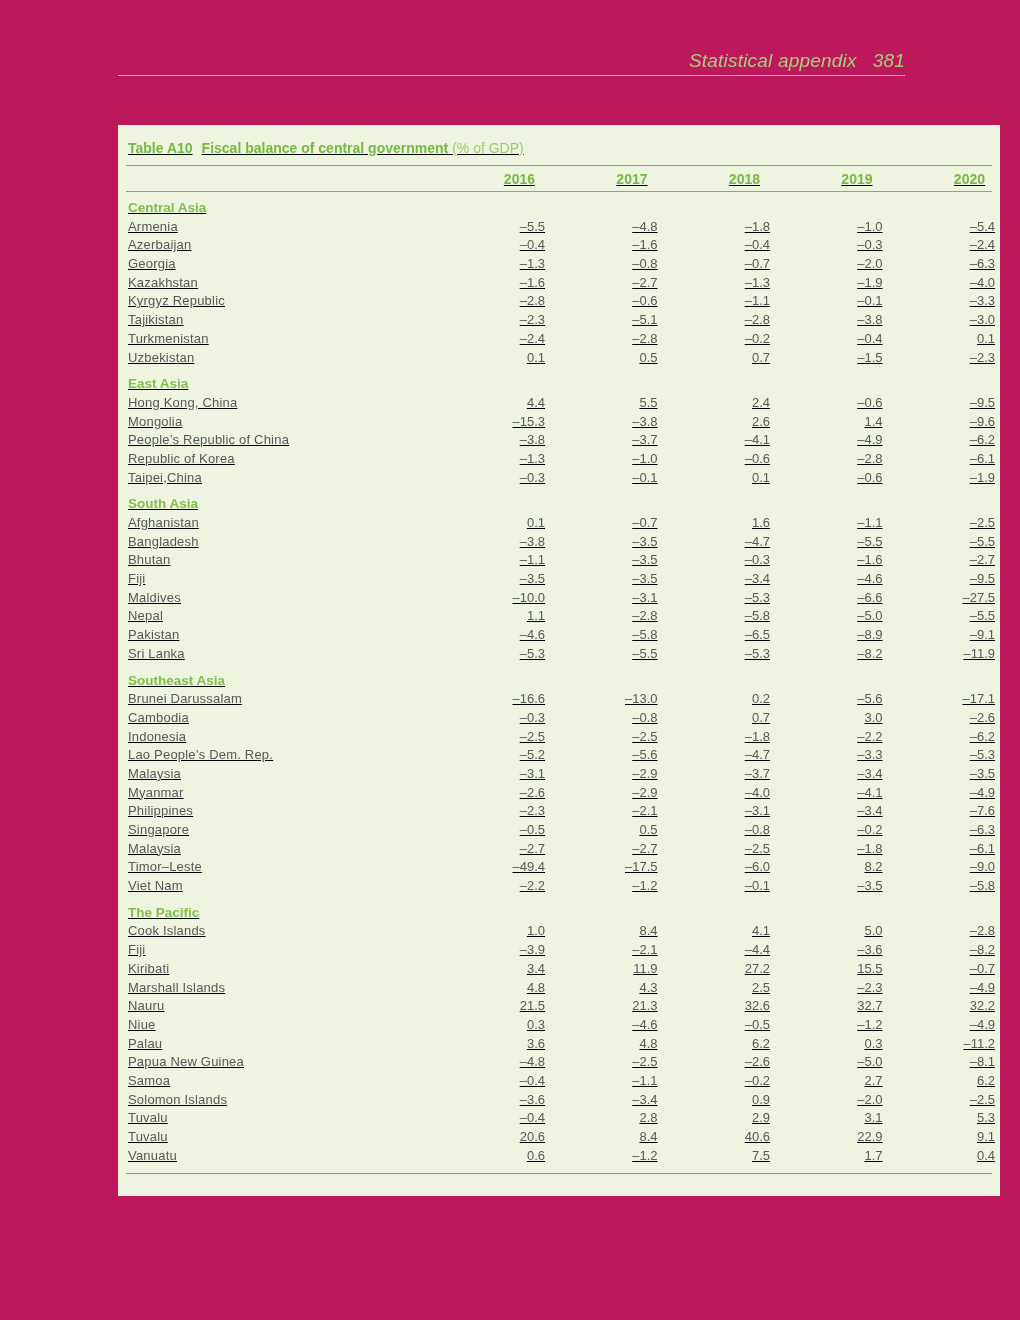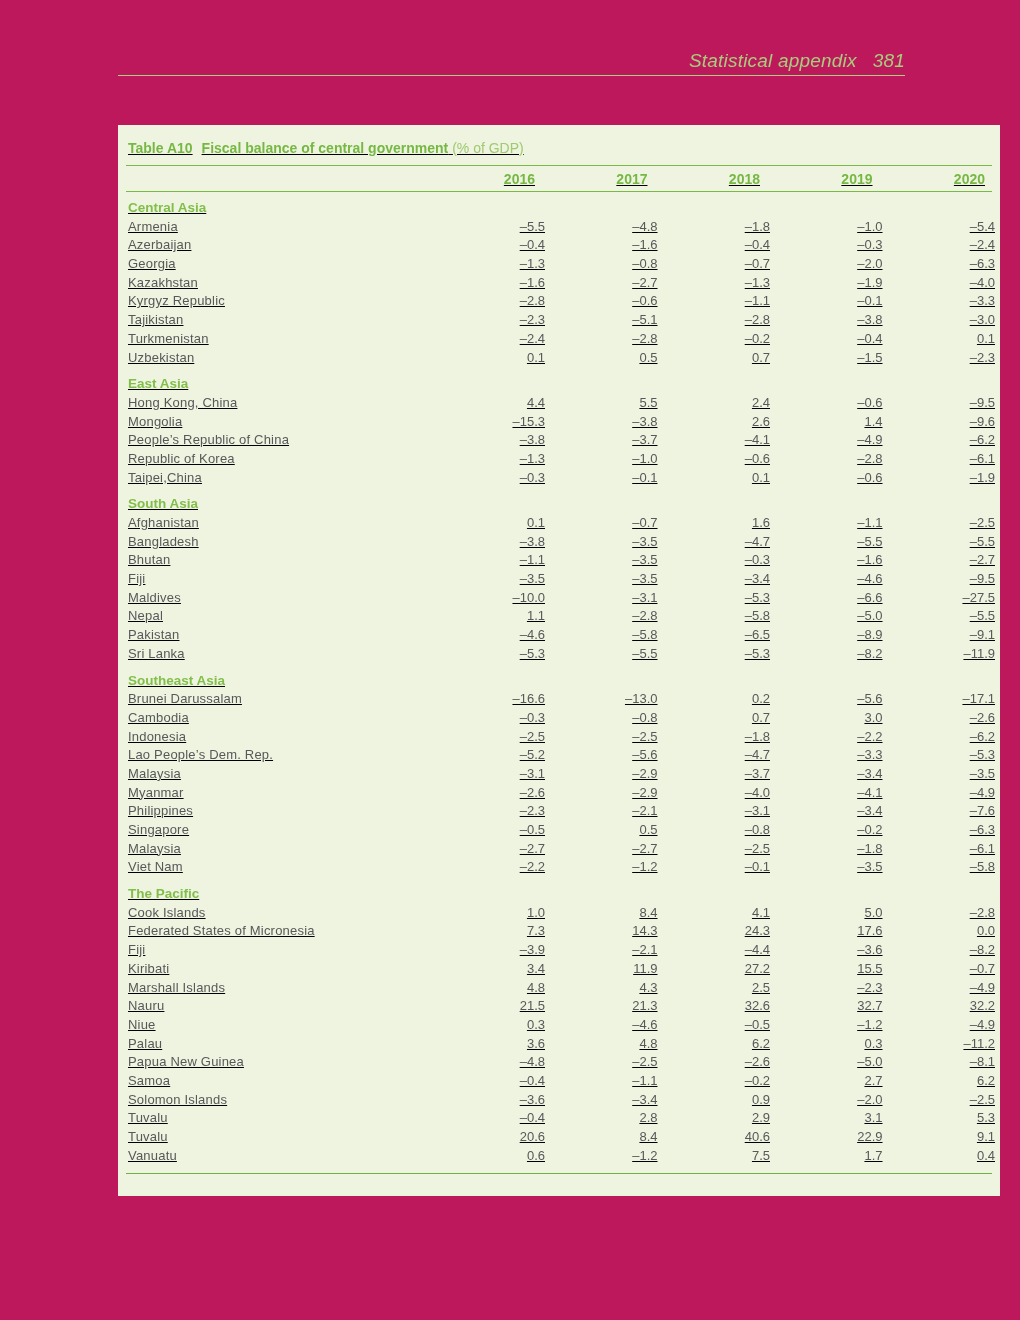--- a/index.html
+++ b/index.html
@@ -389,47 +389,47 @@
           </div>
           <div class="row">
             <span class="country">Malaysia</span>
             <span class="val">–2.7</span>
             <span class="val">–2.7</span>
             <span class="val">–2.5</span>
             <span class="val">–1.8</span>
             <span class="val">–6.1</span>
           </div>
           <div class="row">
+            <span class="country">Timor–Leste</span>
+            <span class="val">–49.4</span>
+            <span class="val">–17.5</span>
+            <span class="val">–6.0</span>
+            <span class="val">8.2</span>
+            <span class="val">–9.0</span>
+          </div>
+          <div class="row">
             <span class="country">Viet Nam</span>
             <span class="val">–2.2</span>
             <span class="val">–1.2</span>
             <span class="val">–0.1</span>
             <span class="val">–3.5</span>
             <span class="val">–5.8</span>
           </div>
         </div>
         <div class="section">
           <div class="section-title">The Pacific</div>
           <div class="row">
             <span class="country">Cook Islands</span>
             <span class="val">1.0</span>
             <span class="val">8.4</span>
             <span class="val">4.1</span>
             <span class="val">5.0</span>
             <span class="val">–2.8</span>
           </div>
           <div class="row">
-            <span class="country">Federated States of Micronesia</span>
-            <span class="val">7.3</span>
-            <span class="val">14.3</span>
-            <span class="val">24.3</span>
-            <span class="val">17.6</span>
-            <span class="val">0.0</span>
-          </div>
-          <div class="row">
             <span class="country">Fiji</span>
             <span class="val">–3.9</span>
             <span class="val">–2.1</span>
             <span class="val">–4.4</span>
             <span class="val">–3.6</span>
             <span class="val">–8.2</span>
           </div>
           <div class="row">
             <span class="country">Kiribati</span>
             <span class="val">3.4</span>

